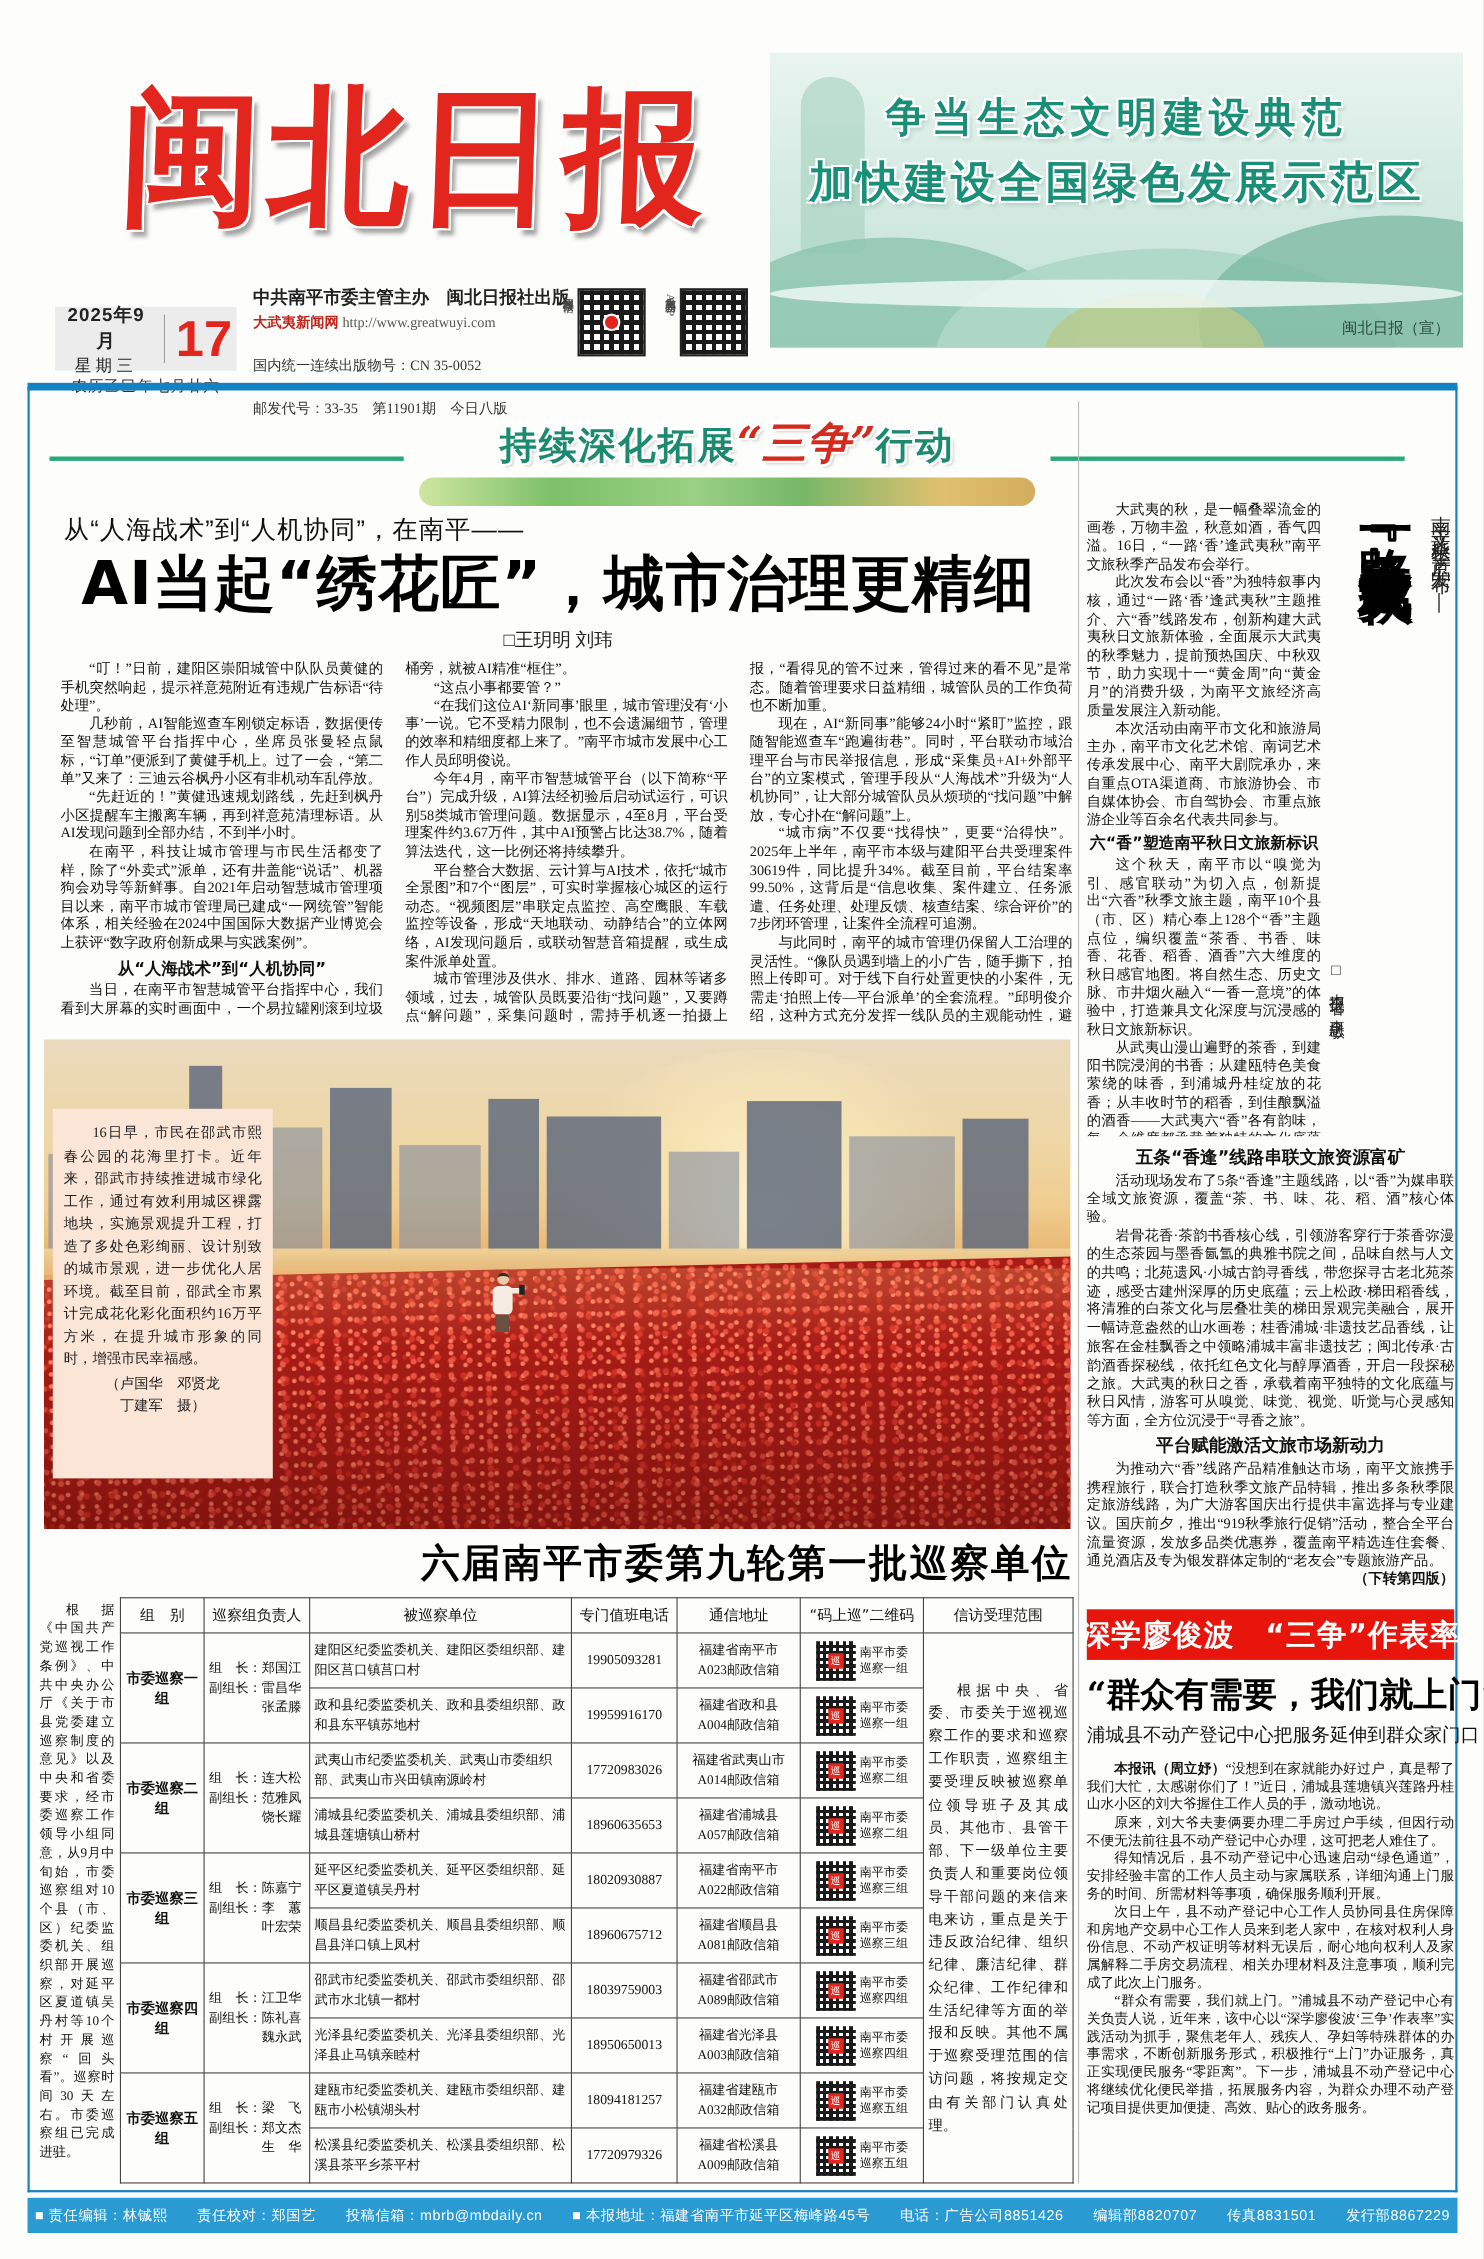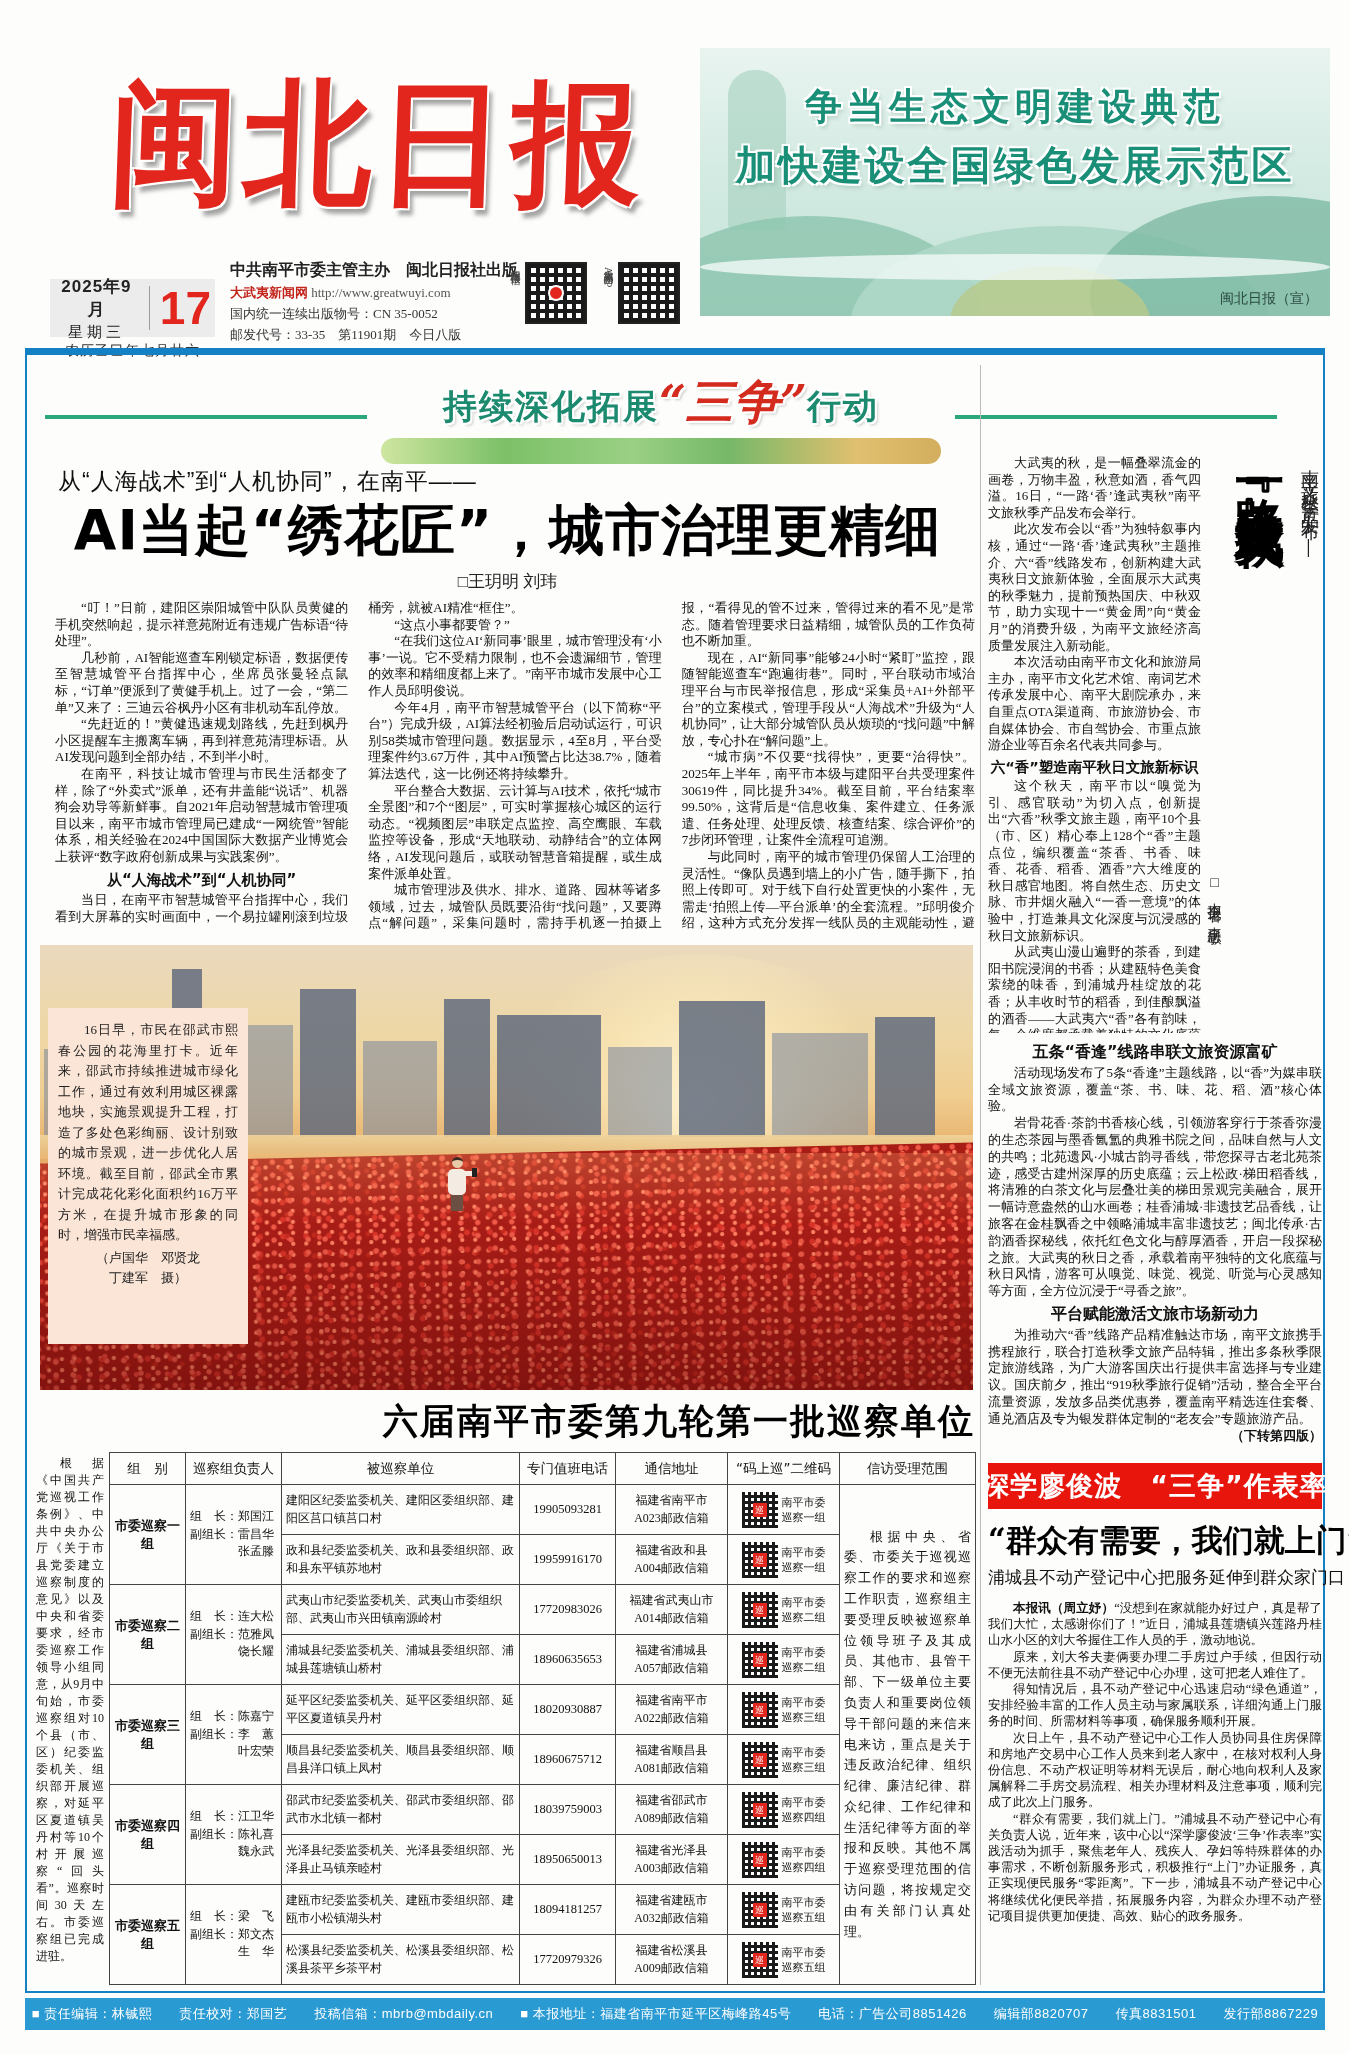--- a/index.html
+++ b/index.html
@@ -21,21 +21,21 @@
   .date-month { font-size:17px; font-weight:bold; letter-spacing:1px; }
   .date-week { font-size:15px; letter-spacing:4px; margin-top:2px; }
   .date-div { width:1px; height:44px; background:#9a9a9a; margin:0 10px; }
   .date-day { font-size:46px; font-weight:bold; color:#e2261d; font-family:"Liberation Sans","DejaVu Sans",sans-serif; line-height:1; }
   .date-lunar { text-align:center; font-size:14px; color:#333; margin-top:5px; letter-spacing:1px; font-family:"Liberation Sans","DejaVu Sans",sans-serif; }
 
   .publisher { position:absolute; left:230px; top:260px; width:275px; color:#222; }
   .pub-l1 { font-size:16px; font-weight:bold; font-family:"Liberation Sans","DejaVu Sans",sans-serif; white-space:nowrap; }
   .pub-l2 { font-size:13px; margin-top:3px; color:#555; }
   .pub-l2 b { color:#c2251c; font-family:"Liberation Sans","DejaVu Sans",sans-serif; }
-  .pub-l3,.pub-l4 { font-size:13px; margin-top:3px; color:#333; white-space:nowrap; }
+  .pub-l3,.pub-l4 { font-size:13px; margin-top:21px; color:#333; white-space:nowrap; }
 
   .qr-area { position:absolute; left:508px; top:262px; display:flex; gap:14px; }
   .qr-pair { display:flex; align-items:flex-start; gap:3px; }
   .qr-label { writing-mode:vertical-rl; font-size:10px; color:#444; letter-spacing:1px; height:62px; }
   .qr-big { width:62px; height:62px; border:2px solid #222; position:relative;
     background-image:repeating-linear-gradient(0deg,#1a1a1a 0 4px,transparent 4px 9px),
                      repeating-linear-gradient(90deg,#1a1a1a 0 4px,#fff 4px 9px); }
   .qr-big .qr-dot { position:absolute; left:50%; top:50%; width:16px; height:16px; margin:-8px 0 0 -8px;
     background:#e2261d; border-radius:50%; border:2px solid #fff; }
 
@@ -59,21 +59,21 @@
   .blue-rule { position:absolute; left:25px; top:348px; width:1300px; height:7px; background:#1581c5; }
   .frame { position:absolute; left:25px; top:352px; width:1300px; height:1641px; border:2px solid #1581c5; border-top:none; }
 
   
   .campaign-row { position:absolute; left:45px; top:374px; width:1232px; height:86px; display:flex; align-items:center; }
   .campaign-line { height:4px; background:#2aa87a; flex:1; }
   .campaign-box { width:560px; margin:0 14px; text-align:center; position:relative; }
   .campaign-text { font-family:"DejaVu Sans","Liberation Sans",sans-serif; font-weight:bold; white-space:nowrap;
     text-shadow:-2px -2px 0 #fff,2px -2px 0 #fff,-2px 2px 0 #fff,2px 2px 0 #fff,3px 3px 3px rgba(0,0,0,.2); }
   .campaign-text .ct-g { color:#1c8a6e; font-size:34px; letter-spacing:2px; }
-  .campaign-text .ct-r { color:#d42b1f; font-size:47px; font-family:"DejaVu Serif",serif; font-style:italic; }
+  .campaign-text .ct-r { color:#d42b1f; font-size:40px; font-family:"DejaVu Serif",serif; font-style:italic; }
   .campaign-strip { height:26px; margin-top:4px; border-radius:13px;
     background:linear-gradient(90deg,#cfe6a0 0%,#7cc068 22%,#9ad084 45%,#76b868 62%,#e0c070 85%,#d2ae5e 100%); }
 
   
   .lead-kicker { position:absolute; left:58px; top:466px; font-size:23px; color:#111; letter-spacing:1px;
     font-family:"Liberation Sans","DejaVu Sans",sans-serif; }
   .lead-headline { position:absolute; left:40px; top:494px; width:935px; text-align:center;
     font-family:"DejaVu Sans","Liberation Sans",sans-serif; font-weight:bold; font-size:55px; color:#000; letter-spacing:1px; white-space:nowrap; }
   .lead-byline { position:absolute; left:40px; top:570px; width:935px; text-align:center; font-size:17px; color:#222; }
   .lead-body { position:absolute; left:55px; top:600px; width:920px; height:338px; overflow:hidden;

